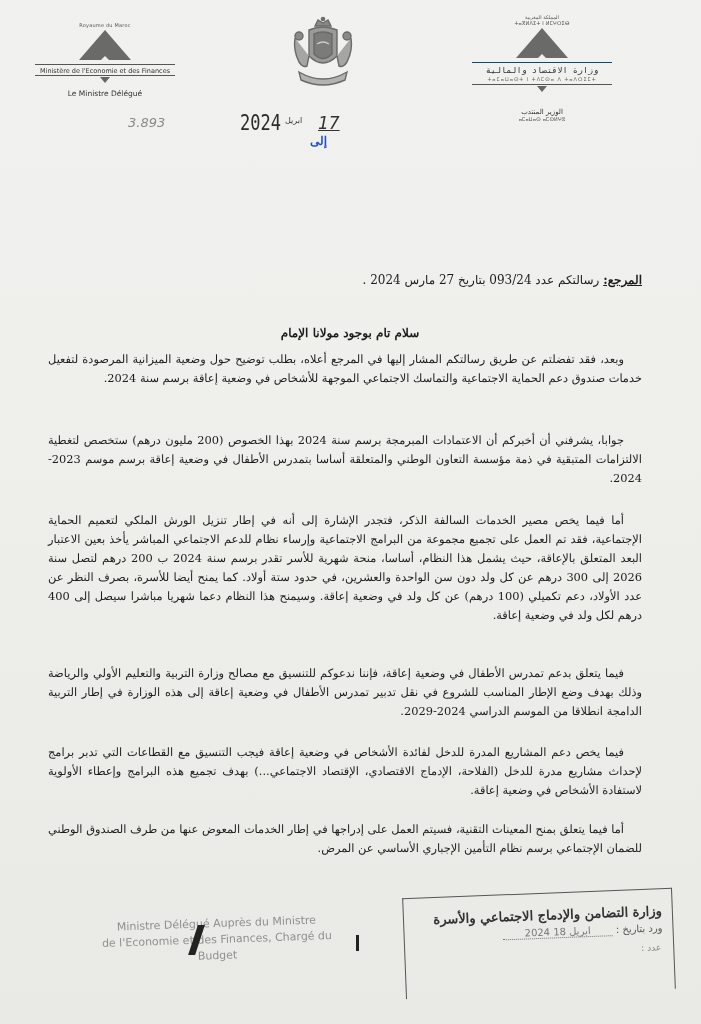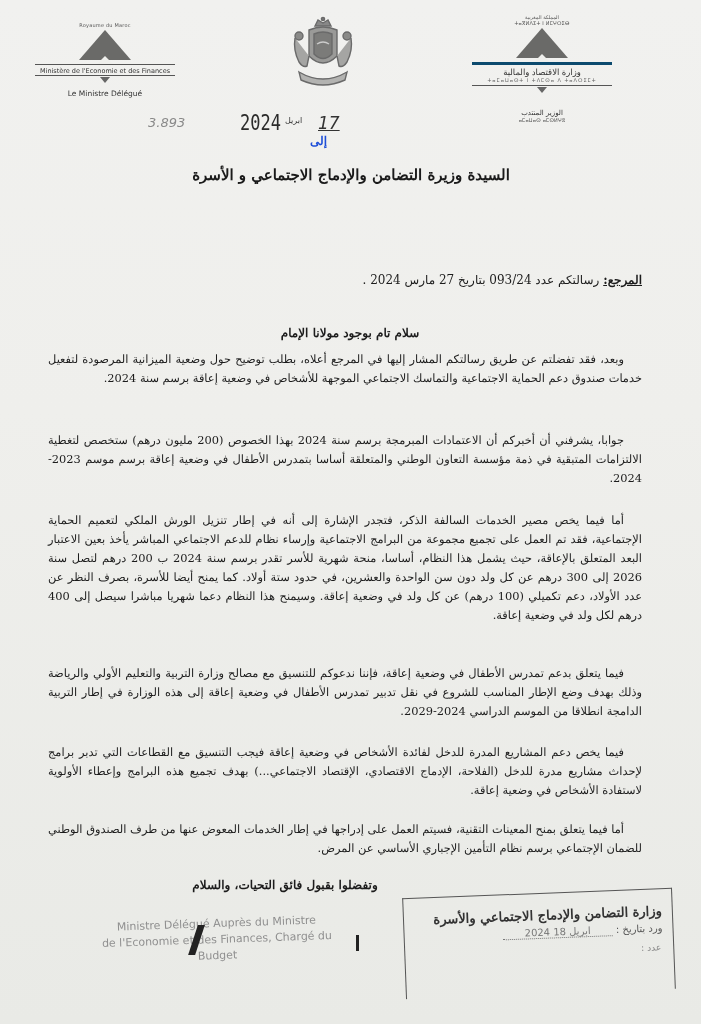--- a/index.html
+++ b/index.html
@@ -13,29 +13,29 @@
     .page { position: absolute; inset: 0; }
     
     .logo-block { position: absolute; text-align: center; }
     .logo-left { left: 35px; top: 22px; width: 140px; }
     .logo-right { left: 472px; top: 14px; width: 140px; }
     .tiny { font-family: "DejaVu Sans", sans-serif; font-size: 5px; color: #555; letter-spacing: 0.2px; }
     .tri-wrap { position: relative; height: 34px; margin: 2px auto 0; }
     .tri { width: 0; height: 0; margin: 0 auto; border-left: 26px solid transparent; border-right: 26px solid transparent; border-bottom: 30px solid #6a6a68; }
     .tri-inner { position: absolute; left: 50%; bottom: 0; transform: translateX(-50%); width: 0; height: 0; border-left: 8px solid transparent; border-right: 8px solid transparent; border-bottom: 8px solid #efefec; }
     .min-name { font-family: "DejaVu Sans", sans-serif; font-size: 6.5px; color: #333; padding-bottom: 0; border-bottom: 1px solid #555; border-top: 1px solid #555; padding-top: 2px; }
-    .min-name-ar { font-family: Liberation Sans, sans-serif; font-size: 8.5px; color: #333; border-top: 3px solid #0c4a6e; padding-top: 2px; }
+    .min-name-ar { font-family: Liberation Mono, monospace; font-size: 8.5px; color: #333; border-top: 1px solid #0c4a6e; padding-top: 2px; }
     .tifinagh { font-family: "DejaVu Sans", sans-serif; font-size: 5px; color: #666; letter-spacing: 1px; padding-bottom: 2px; border-bottom: 1px solid #555; }
     .down-tri { width: 0; height: 0; margin: 1px auto 6px; border-left: 5px solid transparent; border-right: 5px solid transparent; border-top: 6px solid #666; }
     .sub-title { font-family: "DejaVu Sans", sans-serif; font-size: 7.5px; color: #333; }
     .sub-title-ar { font-family: "DejaVu Sans", sans-serif; font-size: 7px; color: #333; margin-top: 16px; }
     .emblem { position: absolute; left: 285px; top: 16px; width: 76px; height: 74px; }
 
     
-    .ref-num { position: absolute; left: 128px; top: 115px; font-family: "DejaVu Sans", sans-serif; font-size: 13px; color: #8a8a8a; font-style: italic; margin-left: 20px; }
+    .ref-num { position: absolute; left: 128px; top: 115px; font-family: "DejaVu Sans", sans-serif; font-size: 13px; color: #8a8a8a; font-style: italic; }
     .date-year { position: absolute; left: 240px; top: 112px; font-family: "DejaVu Sans Mono", monospace; font-size: 17px; color: #2b2b2b; transform: scaleY(1.25); }
     .date-month { position: absolute; left: 285px; top: 116px; font-family: "DejaVu Sans", sans-serif; font-size: 8px; color: #333; }
     .date-day { position: absolute; left: 318px; top: 113px; font-family: "DejaVu Sans", sans-serif; font-size: 17px; color: #333; font-style: italic; text-decoration: underline; }
     .to-label { position: absolute; left: 310px; top: 134px; font-family: "DejaVu Serif", serif; font-size: 12px; font-weight: bold; color: #1d4ed8; }
     .addressee { position: absolute; left: 160px; top: 166px; width: 382px; text-align: center; direction: rtl; font-size: 15px; font-weight: bold; color: #1a1a1a; }
 
     
     .rtl { direction: rtl; text-align: justify; text-align-last: right; }
     .subject { position: absolute; left: 48px; top: 224px; width: 594px; font-size: 12px; line-height: 24px; }
     .subject .lbl { text-decoration: underline; font-weight: bold; }
@@ -108,38 +108,36 @@
     <div class="sub-title-ar">الوزير المنتدب</div>
     <div class="tiny">ⴰⵎⴰⵡⴰⵙ ⴰⵎⵙⵍⵖⵓ</div>
   </div>
 
   <div class="ref-num">3.893</div>
   <div class="date-year">2024</div>
   <div class="date-month">ابريل</div>
   <div class="date-day">17</div>
   <div class="to-label">إلى</div>
 
-  <div class="addressee">السيدة وزيرة التضامن والإدماج الاجتماعي و الأسرة</div>
 
 
   <div class="ref-line">
     <span class="lbl">المرجع:</span>
     <span>رسالتكم عدد 093/24 بتاريخ 27 مارس 2024 .</span>
   </div>
 
   <div class="greeting">سلام تام بوجود مولانا الإمام</div>
 
   <div class="para p1">وبعد، فقد تفضلتم عن طريق رسالتكم المشار إليها في المرجع أعلاه، بطلب توضيح حول وضعية الميزانية المرصودة لتفعيل خدمات صندوق دعم الحماية الاجتماعية والتماسك الاجتماعي الموجهة للأشخاص في وضعية إعاقة برسم سنة 2024.</div>
   <div class="para p2">جوابا، يشرفني أن أخبركم أن الاعتمادات المبرمجة برسم سنة 2024 بهذا الخصوص (200 مليون درهم) ستخصص لتغطية الالتزامات المتبقية في ذمة مؤسسة التعاون الوطني والمتعلقة أساسا بتمدرس الأطفال في وضعية إعاقة برسم موسم 2023-2024.</div>
   <div class="para p3">أما فيما يخص مصير الخدمات السالفة الذكر، فتجدر الإشارة إلى أنه في إطار تنزيل الورش الملكي لتعميم الحماية الإجتماعية، فقد تم العمل على تجميع مجموعة من البرامج الاجتماعية وإرساء نظام للدعم الاجتماعي المباشر يأخذ بعين الاعتبار البعد المتعلق بالإعاقة، حيث يشمل هذا النظام، أساسا، منحة شهرية للأسر تقدر برسم سنة 2024 ب 200 درهم لتصل سنة 2026 إلى 300 درهم عن كل ولد دون سن الواحدة والعشرين، في حدود ستة أولاد. كما يمنح أيضا للأسرة، بصرف النظر عن عدد الأولاد، دعم تكميلي (100 درهم) عن كل ولد في وضعية إعاقة. وسيمنح هذا النظام دعما شهريا مباشرا سيصل إلى 400 درهم لكل ولد في وضعية إعاقة.</div>
   <div class="para p4">فيما يتعلق بدعم تمدرس الأطفال في وضعية إعاقة، فإننا ندعوكم للتنسيق مع مصالح وزارة التربية والتعليم الأولي والرياضة وذلك بهدف وضع الإطار المناسب للشروع في نقل تدبير تمدرس الأطفال في وضعية إعاقة إلى هذه الوزارة في إطار التربية الدامجة انطلاقا من الموسم الدراسي 2024-2029.</div>
   <div class="para p5">فيما يخص دعم المشاريع المدرة للدخل لفائدة الأشخاص في وضعية إعاقة فيجب التنسيق مع القطاعات التي تدبر برامج لإحداث مشاريع مدرة للدخل (الفلاحة، الإدماج الاقتصادي، الإقتصاد الاجتماعي...) بهدف تجميع هذه البرامج وإعطاء الأولوية لاستفادة الأشخاص في وضعية إعاقة.</div>
   <div class="para p6">أما فيما يتعلق بمنح المعينات التقنية، فسيتم العمل على إدراجها في إطار الخدمات المعوض عنها من طرف الصندوق الوطني للضمان الإجتماعي برسم نظام التأمين الإجباري الأساسي عن المرض.</div>
 
-  <div class="closing">وتفضلوا بقبول فائق التحيات، والسلام</div>
 
   <div class="sig-block">
     <div>Ministre Délégué Auprès du Ministre</div>
     <div>de l'Economie et des Finances, Chargé du Budget</div>
   </div>
   <div class="sig-mark"></div>
   <div class="sig-mark2"></div>
 
   <div class="stamp">
     <div class="stamp-title">وزارة التضامن والإدماج الاجتماعي والأسرة</div>

